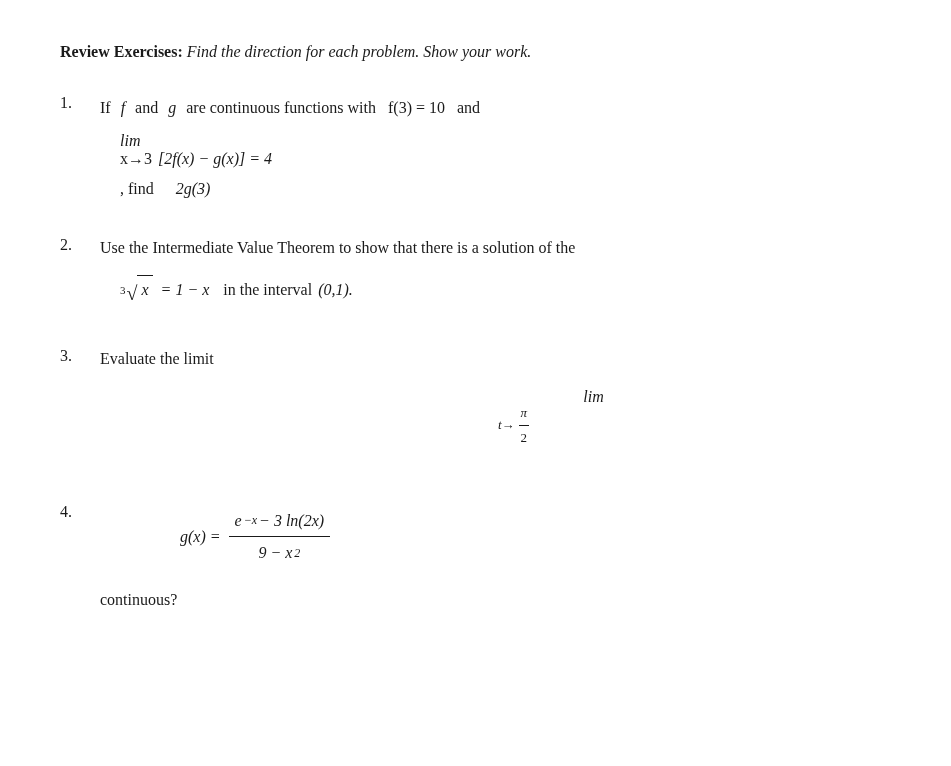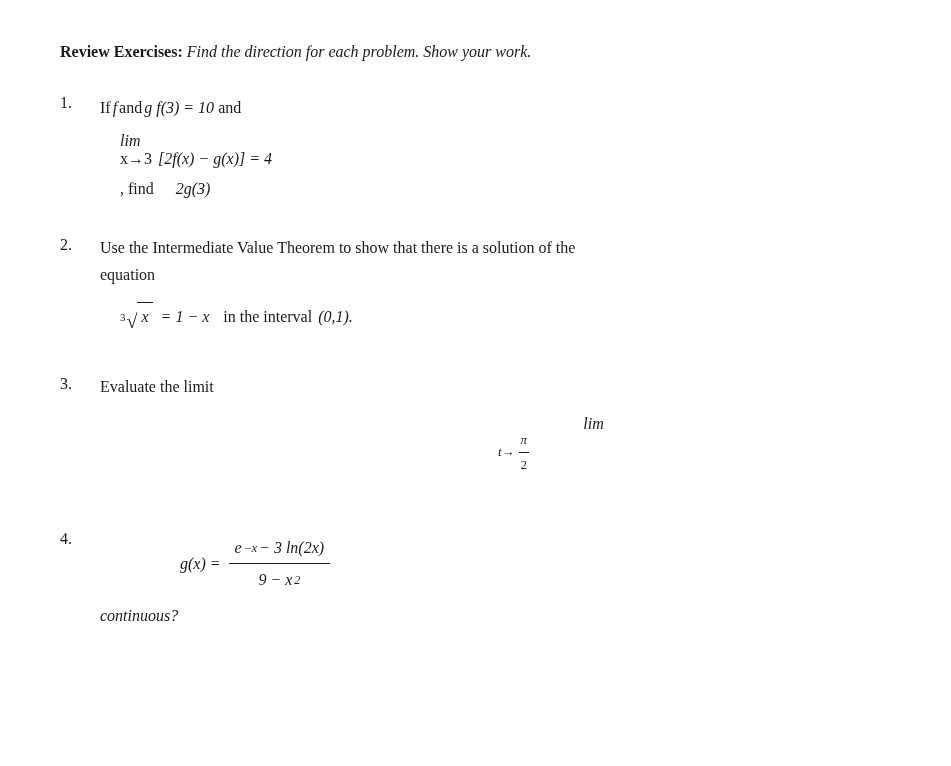--- a/index.html
+++ b/index.html
@@ -109,21 +109,21 @@
     }
 
     .underline {
       text-decoration: underline;
     }
 
     .problem1-line1 {
       display: flex;
       align-items: center;
       flex-wrap: wrap;
-      gap: 2px;
+      gap: 10px;
       font-size: 16px;
       line-height: 2;
     }
 
     .lim-container {
       display: inline-flex;
       flex-direction: column;
       align-items: flex-start;
       vertical-align: middle;
     }
@@ -205,21 +205,22 @@
   <ol class="problem-list">
 
     <li class="problem-item">
       <span class="problem-number">1.</span>
       <div class="problem-content">
         <div class="problem1-line1">
           <span>If</span>
           <span class="math-inline">f</span>
           <span>and</span>
           <span class="math-inline">g</span>
-          <span style="font-style:italic; margin: 0 2px;">f(3) = 10</span>
+          <span>are continuous functions with</span>
+          <span style="margin: 0 2px;">f(3) = 10</span>
           <span>and</span>
         </div>
 
         <div class="math-block" style="display:flex; align-items:flex-end; gap:6px; margin-top:8px;">
           <div class="lim-container">
             <span style="font-style:italic;">lim</span>
             <span class="arrow-sub">x→3</span>
           </div>
           <span style="font-style:italic;">[2f(x) − g(x)] = 4</span>
         </div>
@@ -228,21 +229,20 @@
           <span>, find</span>
           <span style="font-style:italic;">2g(3)</span>
         </div>
       </div>
     </li>
 
     <li class="problem-item" style="margin-bottom:36px;">
       <span class="problem-number">2.</span>
       <div class="problem-content problem2-content">
         <div>Use the Intermediate Value Theorem to show that there is a solution of the</div>
-        <div>equation</div>
 
         <div class="math-block" style="display:flex; align-items:center; gap:6px; margin-top:14px; margin-bottom:6px;">
 
           <span class="cube-root">
             <span class="cube-root-index">3</span>
             <span class="cube-root-symbol">√</span>
             <span class="cube-root-content" style="font-style:italic;">x</span>
           </span>
           <span style="font-style:italic;">= 1 − x</span>
           <span style="margin-left:8px;">in the interval</span>
@@ -291,19 +291,19 @@
                   <span class="sup">−x</span>
                   <span style="font-style:italic;"> − 3 ln(2x)</span>
               </div>
               <div class="denominator">
                 <span style="font-style:italic;">9 − x</span>
                   <span class="sup">2</span>
               </div>
             </div>
           </div>
 
-          <div style="margin-top:8px; width:100%;font-style:italic;">continuous?</div>
+          <div style="margin-top:20px; width:100%;">continuous?</div>
         </div>
       </div>
     </li>
 
   </ol>
 </div>
 
 </body></html>

